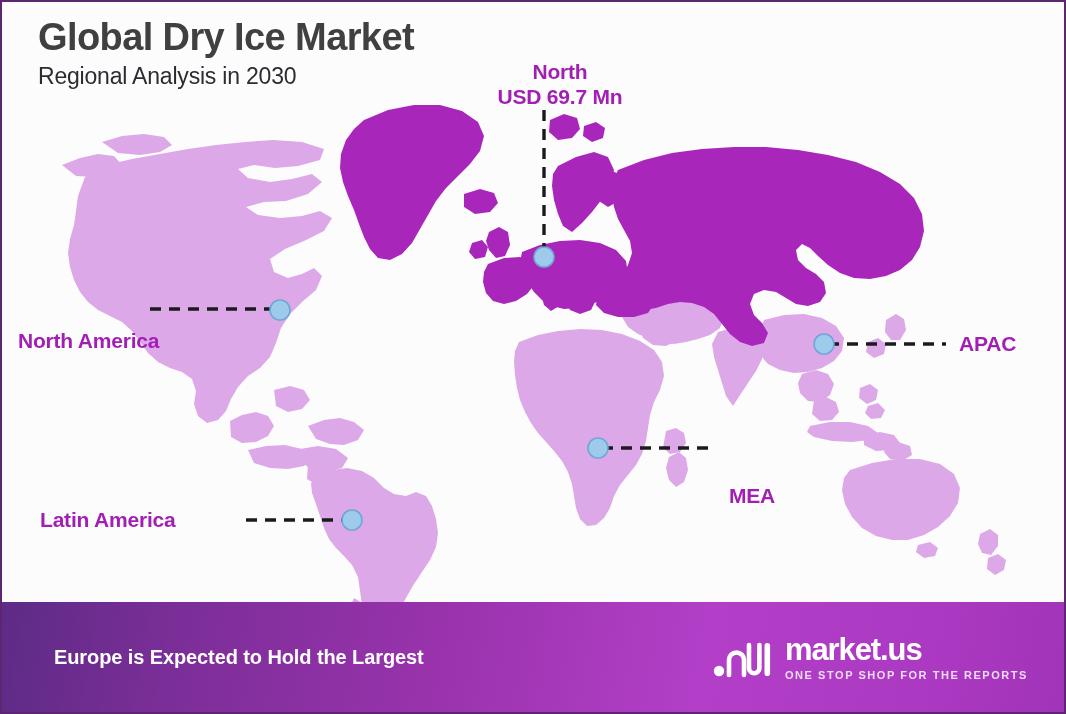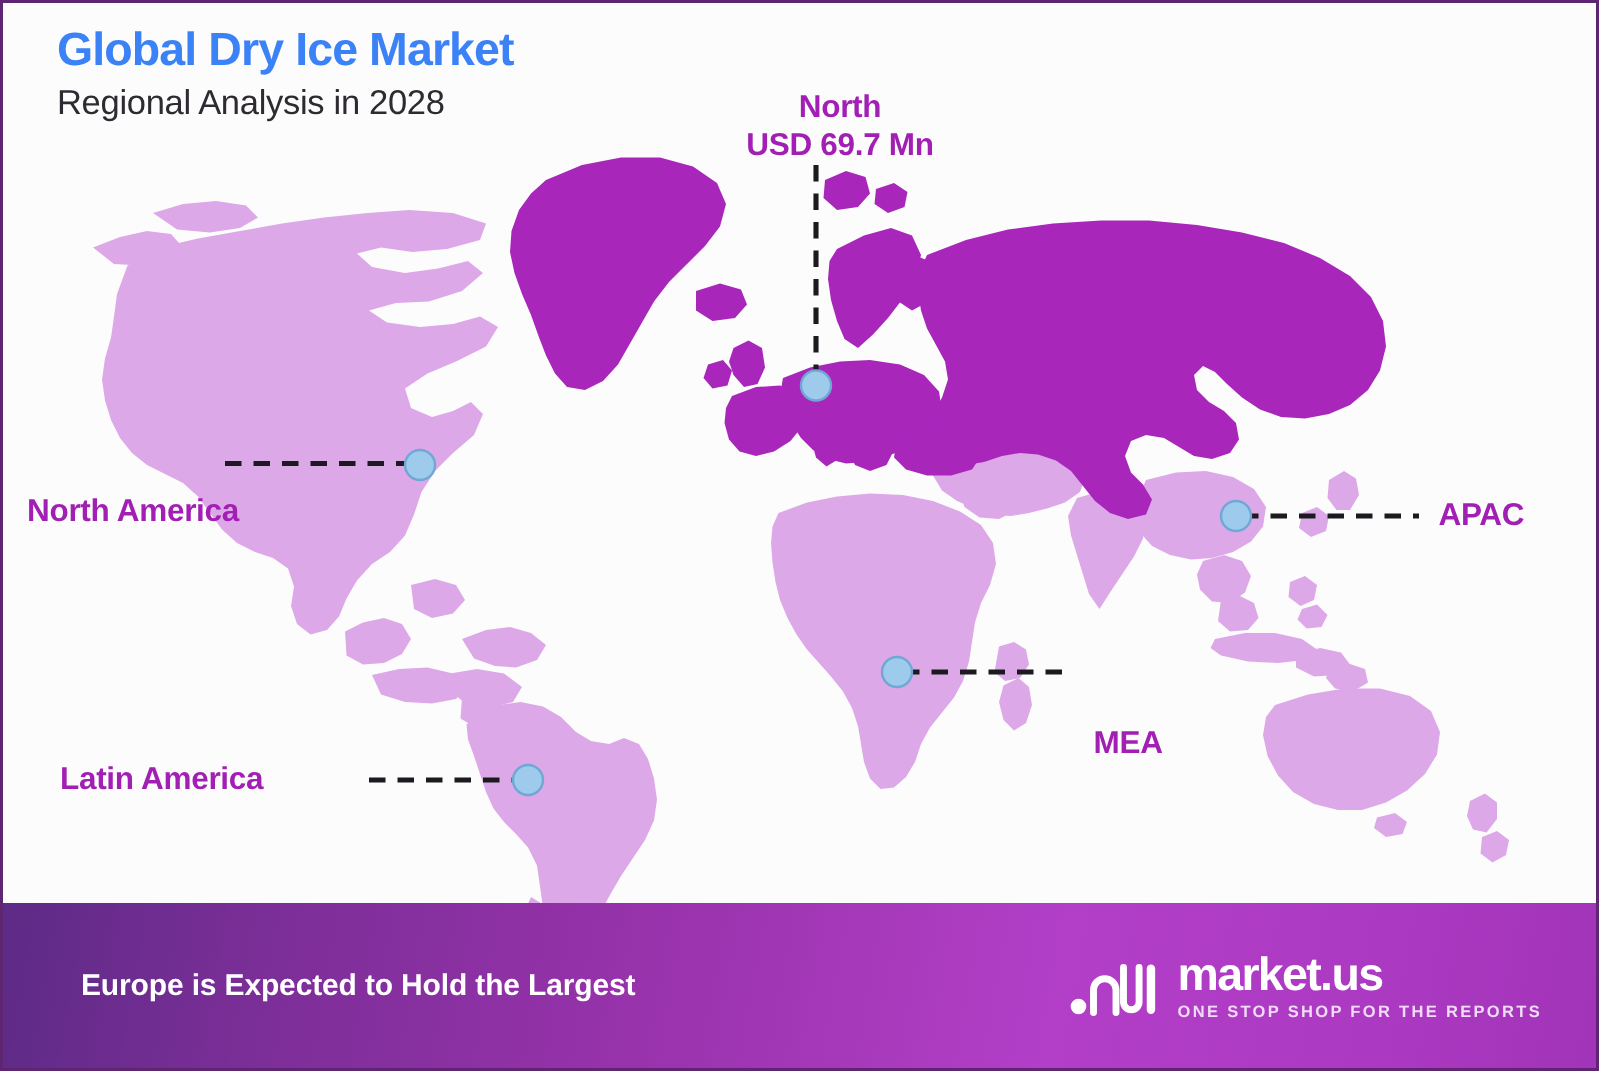--- a/index.html
+++ b/index.html
@@ -13,21 +13,21 @@
     position: relative;
     width: 1066px; height: 714px;
     background: #fdfcfd;
     border: 2px solid #5e2570;
     overflow: hidden;
   }
 
   
   #header { position: absolute; left: 36px; top: 14px; z-index: 40; }
   #title {
-    font-size: 31px; font-weight: 700; color: #3b82f6;
+    font-size: 38px; font-weight: 700; color: #404040;
     letter-spacing: -0.6px; line-height: 1.12;
   }
   #subtitle {
     font-size: 23px; font-weight: 400; color: #2d2b31;
     letter-spacing: -0.2px; margin-top: 4px;
   }
 
   
   #map-wrap {
     position: absolute; left: 0; top: 0;
@@ -83,21 +83,21 @@
     letter-spacing: 1.55px; margin-top: 4px; white-space: nowrap;
   }
 </style>
 </head>
 <body>
 
 <div id="infographic">
 
   <div id="header">
     <div id="title">Global Dry Ice Market</div>
-    <div id="subtitle">Regional Analysis in 2028</div>
+    <div id="subtitle">Regional Analysis in 2030</div>
   </div>
 
   <div id="map-wrap">
     <svg id="map-svg" viewBox="0 0 1066 626" xmlns="http://www.w3.org/2000/svg">
 
       <g>
         <path fill="#dda8e8" d="M83,175 L104,163 L130,157 L158,152 L186,147 L214,143 L243,140
           L271,138 L300,140 L322,147 L318,158 L296,164 L273,166 L252,163 L236,167 L246,176
           L268,180 L290,177 L310,172 L320,180 L306,192 L284,199 L262,200 L244,205 L256,213
           L278,216 L300,214 L318,209 L330,216 L322,229 L302,239 L283,247 L268,257 L272,270

